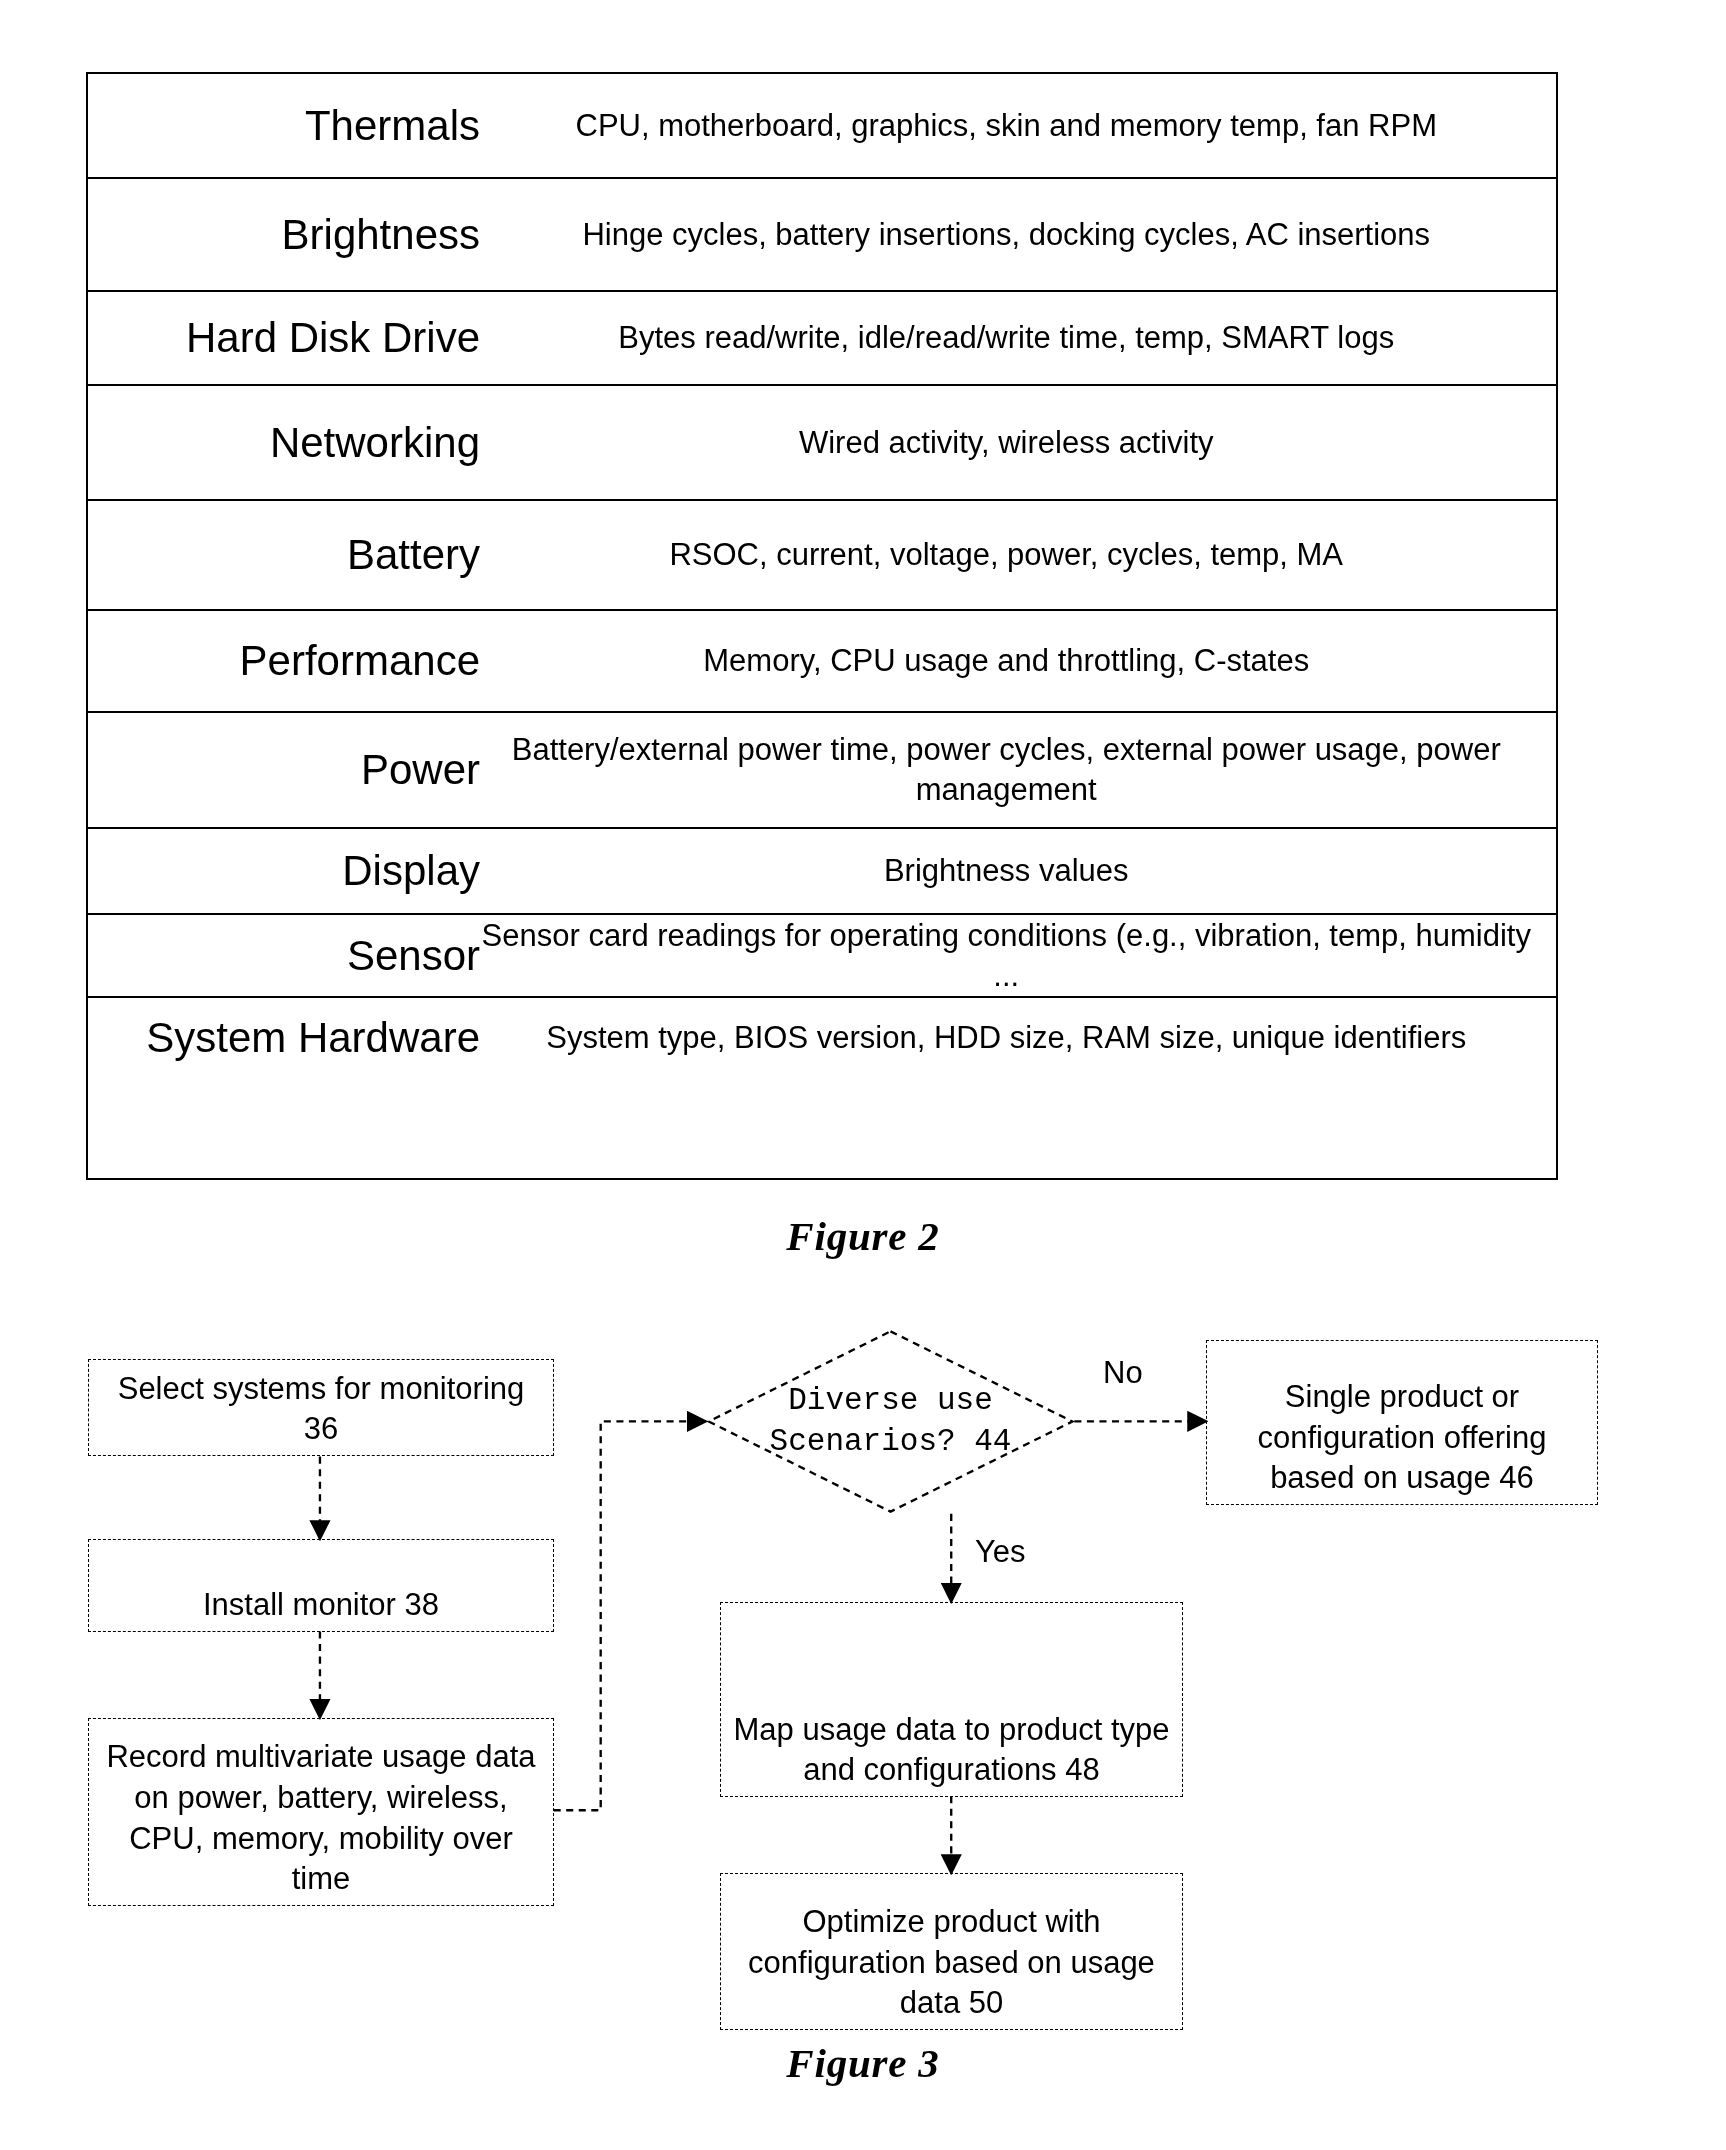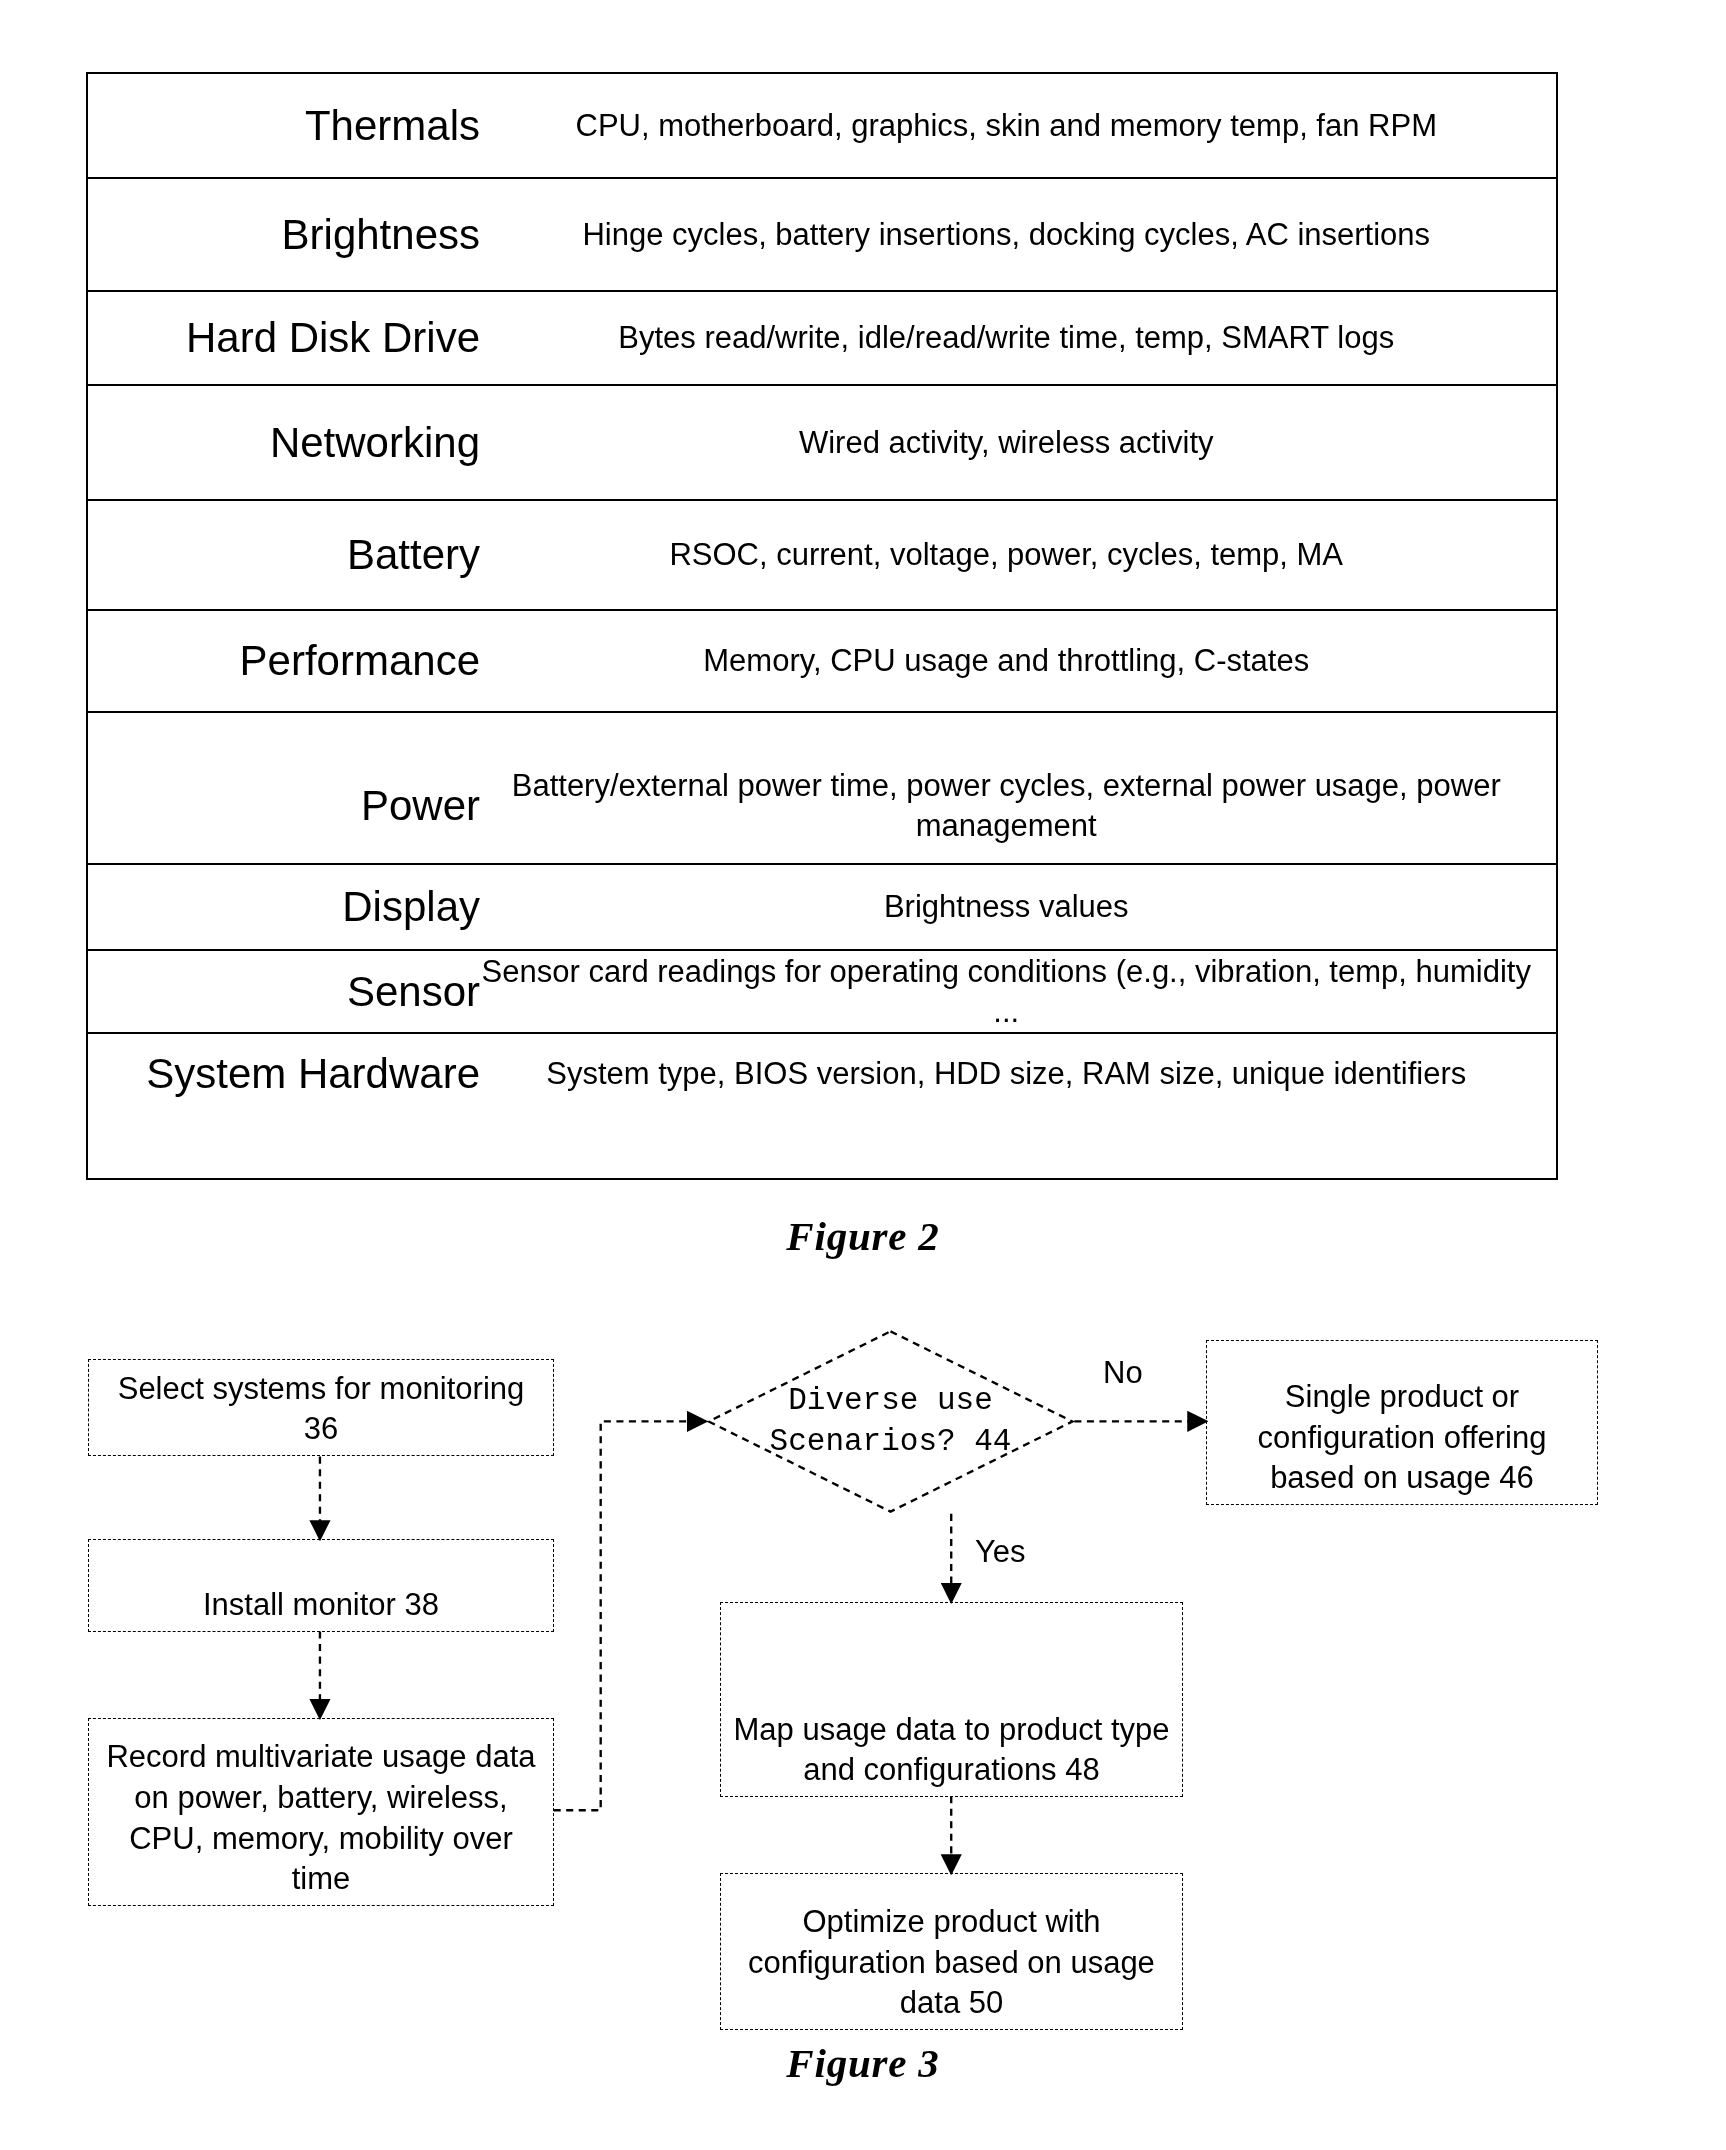--- a/index.html
+++ b/index.html
@@ -54,21 +54,21 @@
     text-align: center;
   }
 
   
   .rh-134 { height: 105px; }
   .rh-144 { height: 113px; }
   .rh-120 { height: 94px; }
   .rh-142 { height: 115px; }
   .rh-140 { height: 110px; }
   .rh-130 { height: 102px; }
-  .rh-148 { height: 116px; margin-top: 36px; }
+  .rh-148 { height: 116px; }
   .rh-110 { height: 86px; }
   .rh-106 { height: 83px; }
   .rh-102 { height: 80px; }
 
   .fig-caption {
     position: absolute;
     width: 100%;
     text-align: center;
     font-family: "Liberation Serif", serif;
     font-style: italic;

